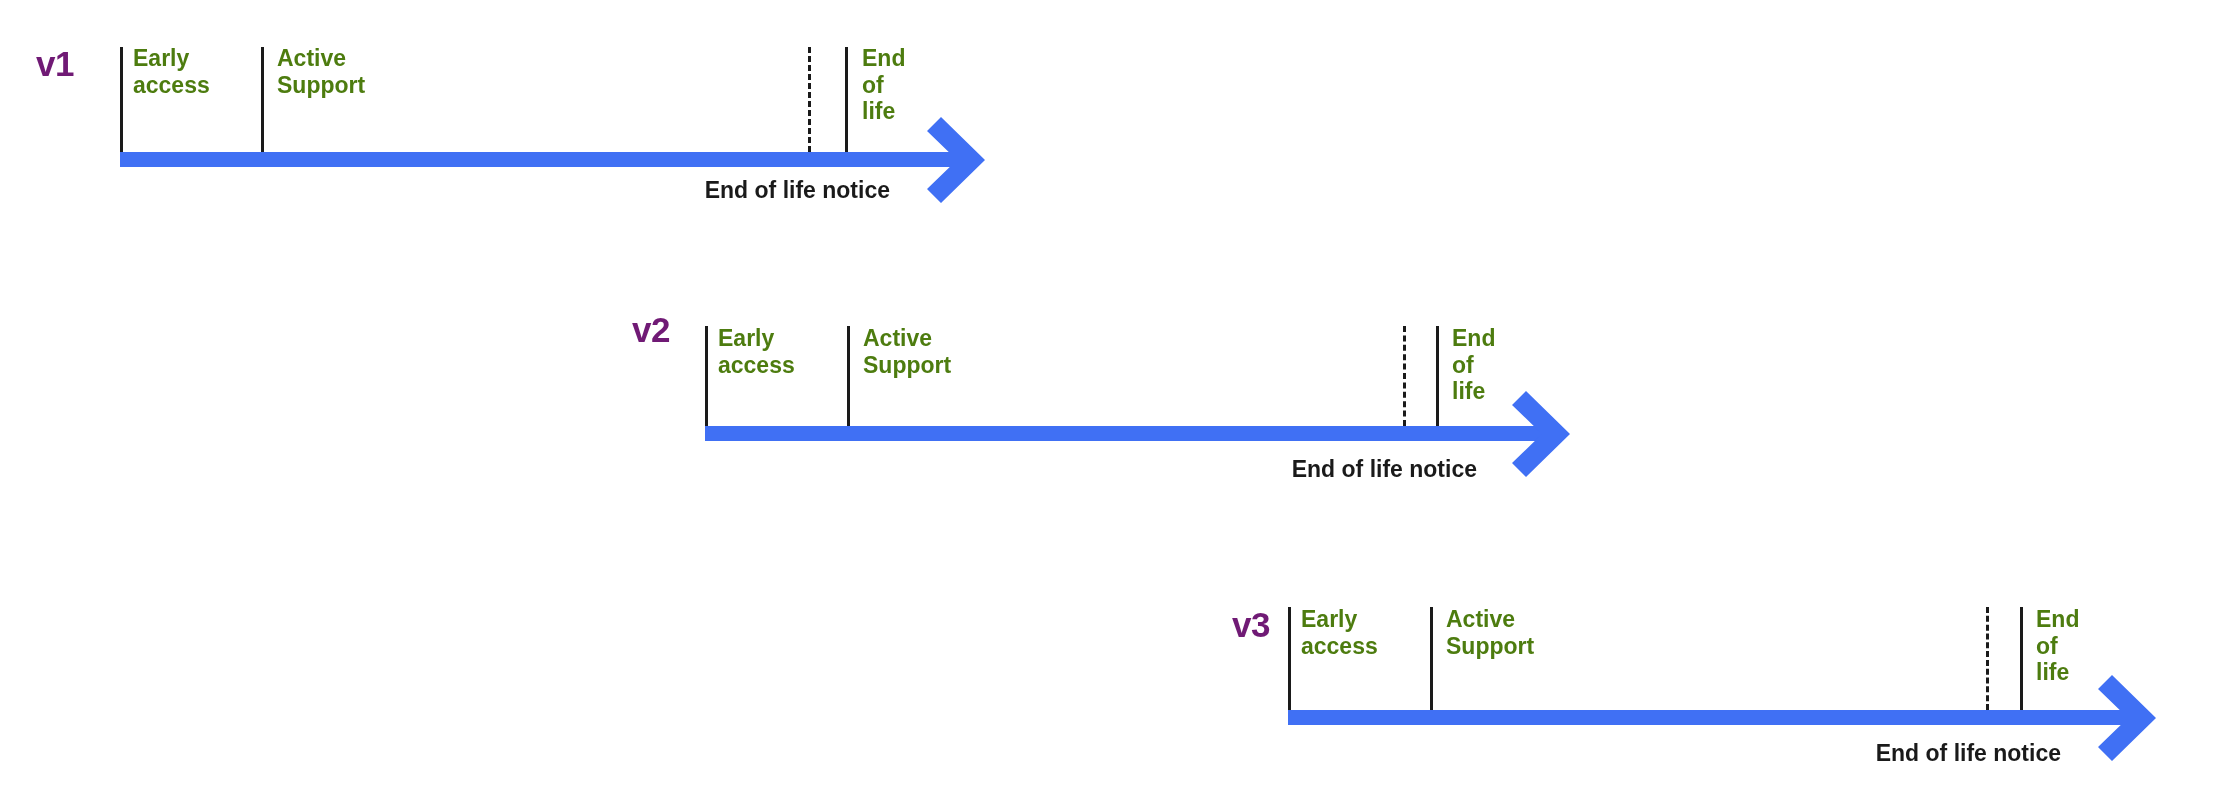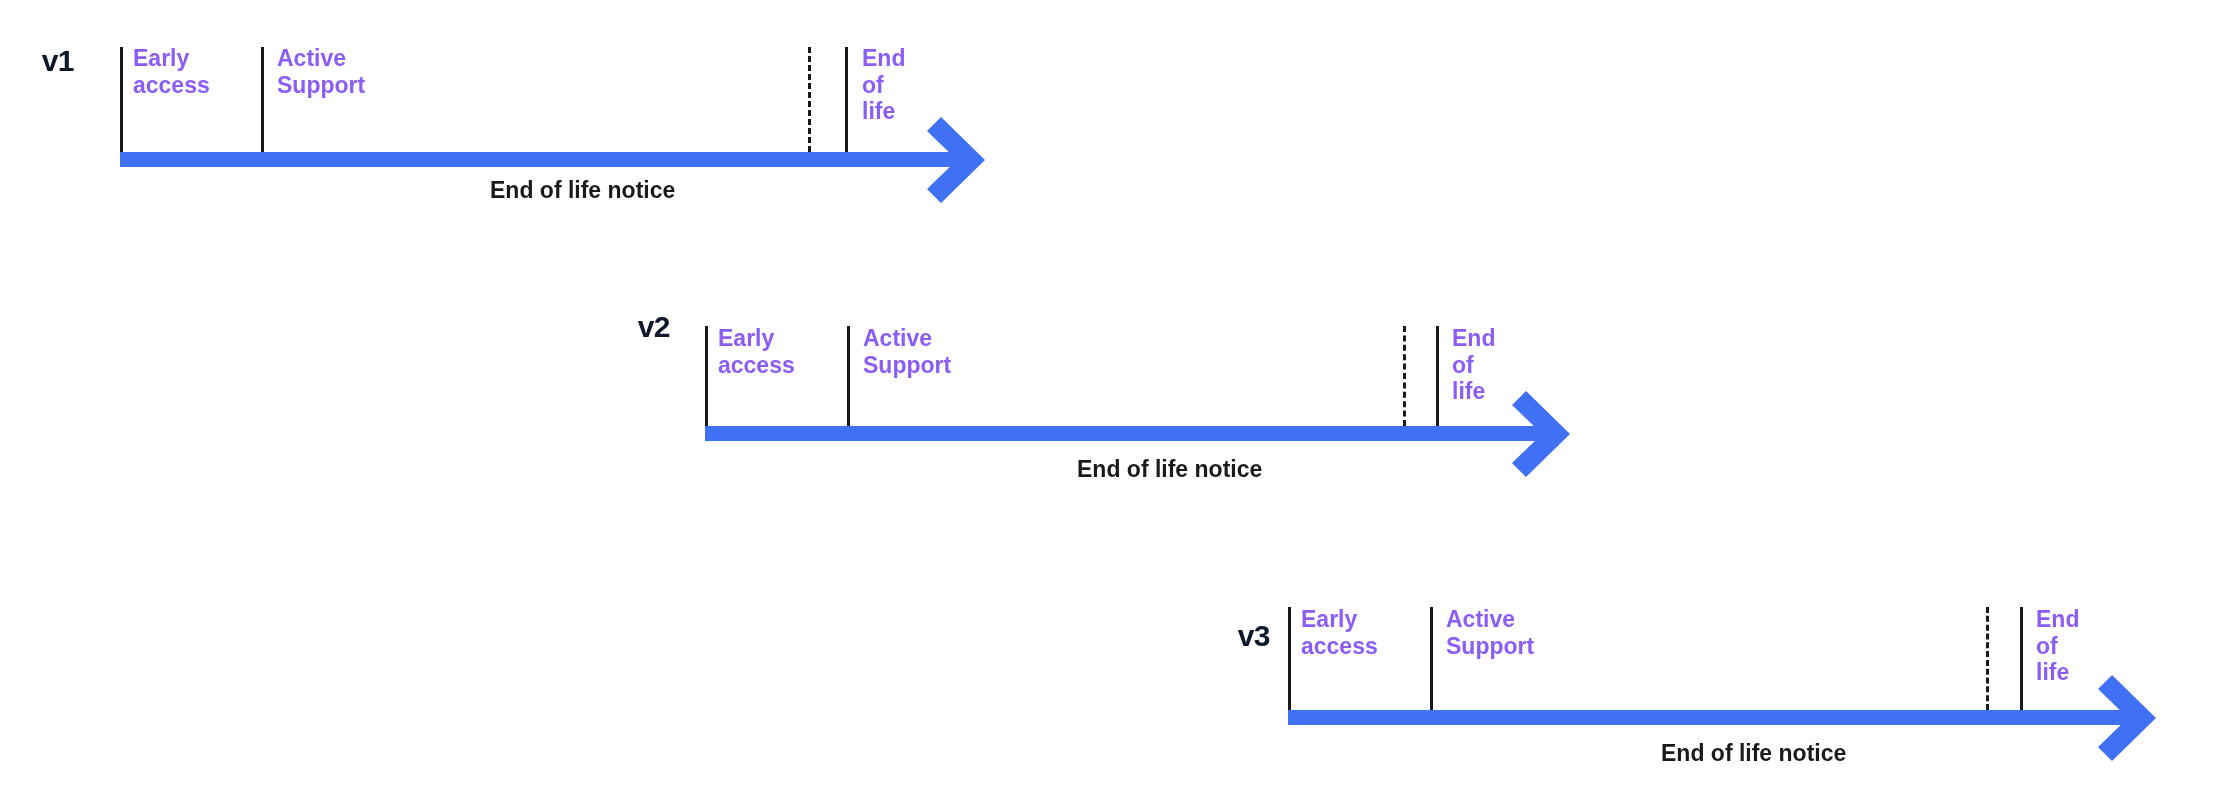--- a/index.html
+++ b/index.html
@@ -23,23 +23,23 @@
 
   .timeline-row {
     position: absolute;
     left: 0;
     top: 0;
   }
 
   
   .version-label {
     position: absolute;
-    font-size: 30px;
+    font-size: 35px;
     font-weight: 700;
-    color: #0f172a;
+    color: #701a75;
     letter-spacing: -0.5px;
     line-height: 1;
     white-space: nowrap;
     text-align: right;
   }
 
   
   .tick {
     position: absolute;
     width: 3px;
@@ -49,21 +49,21 @@
     width: 0;
     background: none;
     border-left: 3px dashed #1a1a1a;
   }
 
   
   .phase-label {
     position: absolute;
     font-size: 23px;
     font-weight: 700;
-    color: #8b5cf6;
+    color: #4d7c0f;
     line-height: 1.16;
     white-space: pre-line;
   }
 
   
   .arrow-shaft {
     position: absolute;
     background: #4070f4;
   }
   .arrow-head {
@@ -72,21 +72,21 @@
   .arrow-head svg { display: block; }
 
   
   .notice-label {
     position: absolute;
     font-size: 23px;
     font-weight: 700;
     color: #1a1a1a;
     line-height: 1.16;
     white-space: nowrap;
-    text-align: left;
+    text-align: right;
   }
 </style>
 </head>
 <body>
 
 <div id="diagram" style="width: 2228px; height: 812px; background: rgb(255, 255, 255);">
     <div class="timeline-row">
       <div class="version-label" style="left: 22px; top: 46px; width: 52px;">v1</div>
       <div class="tick" style="left: 120px; top: 47px; height: 105px;"></div>
       <div class="tick" style="left: 261px; top: 47px; height: 105px;"></div>
@@ -116,21 +116,21 @@
       <div class="phase-label" style="left: 1452px; top: 325px;">End of life</div>
       <div class="arrow-shaft" style="left: 705px; top: 426px; width: 855px; height: 15px; background: rgb(64, 112, 244);"></div>
       <div class="arrow-head" style="left: 1512px; top: 390.5px;">
         <svg width="90" height="86" viewBox="0 0 90 86">
           <path d="M 14 0 L 0 14 L 30 43 L 0 72 L 14 86 L 58 43 Z" fill="#4070f4"></path>
         </svg>
       </div>
       <div class="notice-label" style="left: 1077px; top: 456px; width: 400px;">End of life notice</div>
     </div>
     <div class="timeline-row">
-      <div class="version-label" style="left: 1208px; top: 621px; width: 62px;">v3</div>
+      <div class="version-label" style="left: 1208px; top: 607px; width: 62px;">v3</div>
       <div class="tick" style="left: 1288px; top: 607px; height: 103px;"></div>
       <div class="tick" style="left: 1430px; top: 607px; height: 103px;"></div>
       <div class="tick dashed" style="left: 1986px; top: 607px; height: 103px;"></div>
       <div class="tick" style="left: 2020px; top: 607px; height: 103px;"></div>
       <div class="phase-label" style="left: 1301px; top: 606px;">Early
 access</div>
       <div class="phase-label" style="left: 1446px; top: 606px;">Active Support</div>
       <div class="phase-label" style="left: 2036px; top: 606px;">End of life</div>
       <div class="arrow-shaft" style="left: 1288px; top: 710px; width: 858px; height: 15px; background: rgb(64, 112, 244);"></div>
       <div class="arrow-head" style="left: 2098px; top: 674.5px;">

